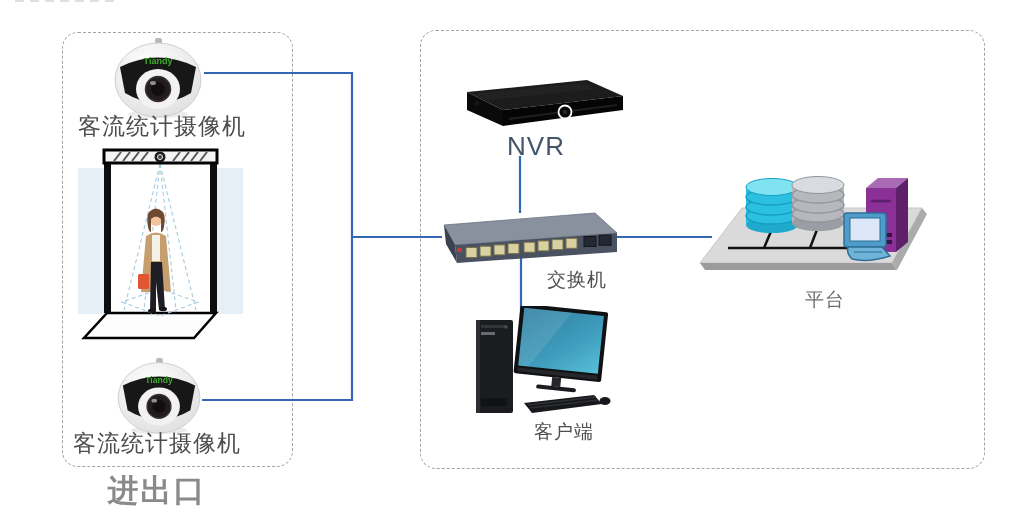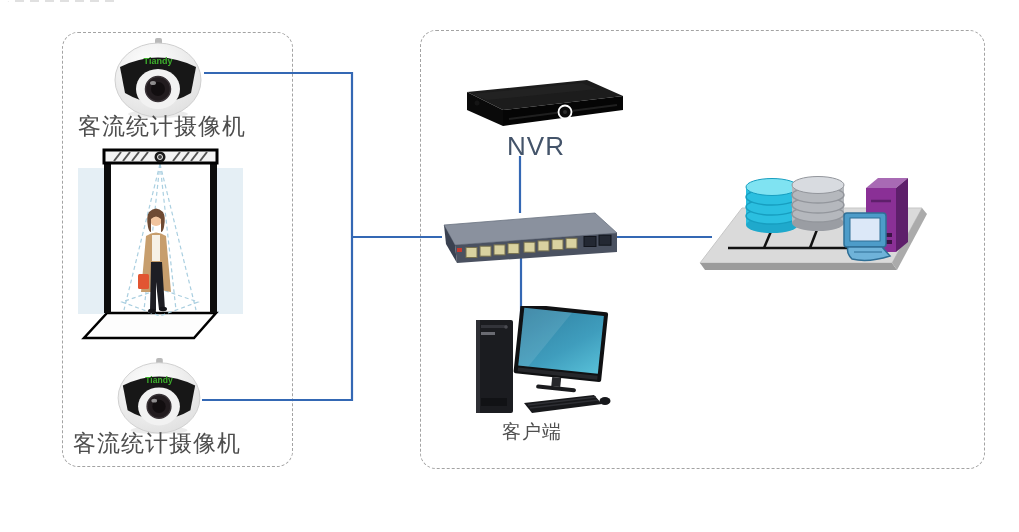--- a/index.html
+++ b/index.html
@@ -161,20 +161,21 @@
         <rect x="72" y="47.6" width="11" height="10" fill="#d9d2a0" stroke="#77714e" stroke-width="1"></rect>
         <rect x="88" y="46.2" width="11" height="10" fill="#d9d2a0" stroke="#77714e" stroke-width="1"></rect>
         <rect x="102" y="44.9" width="11" height="10" fill="#d9d2a0" stroke="#77714e" stroke-width="1"></rect>
         <rect x="116" y="43.6" width="11" height="10" fill="#d9d2a0" stroke="#77714e" stroke-width="1"></rect>
         <rect x="130" y="42.3" width="11" height="10" fill="#d9d2a0" stroke="#77714e" stroke-width="1"></rect>
         <rect x="148" y="40.5" width="12" height="10" fill="#232833" stroke="#11141c" stroke-width="1"></rect>
         <rect x="163" y="39.2" width="12" height="10" fill="#232833" stroke="#11141c" stroke-width="1"></rect>
       </g>
     </svg>
   </div>
+  <div class="lbl lbl-mid" style="left:447px;top:267px;width:260px;">交换机</div>
 
   <div class="device" style="left:698px;top:163px;">
     <svg width="292" height="118" viewBox="0 0 292 118">
 
       <polygon points="44,45 224,45 194,100 2,100" fill="#dadada" stroke="#c6c6c6" stroke-width="1"></polygon>
       <polygon points="2,100 194,100 199,107 7,107" fill="#9b9b9b"></polygon>
       <polygon points="224,45 229,51 199,107 194,100" fill="#ababab"></polygon>
 
       <g stroke="#111" stroke-width="2.5" fill="none">
         <line x1="30" y1="85" x2="172" y2="85"></line>
@@ -210,20 +211,21 @@
       </g>
 
       <g>
         <rect x="146" y="50" width="42" height="34" rx="3" fill="#4d9cc9" stroke="#2f6f96" stroke-width="1.5"></rect>
         <rect x="152" y="55" width="30" height="23" fill="#dce8f8" stroke="#2f6f96" stroke-width="1"></rect>
         <path d="M150,84 L184,84 L192,93 Q170,100 154,96 Q148,90 150,84 Z" fill="#6fb3d9" stroke="#2f6f96" stroke-width="1.5"></path>
         <line x1="156" y1="89" x2="184" y2="89" stroke="#2f6f96" stroke-width="1"></line>
       </g>
     </svg>
   </div>
+  <div class="lbl lbl-plat" style="left:740px;top:287px;width:170px;">平台</div>
 
   <div class="device" style="left:468px;top:306px;">
     <svg width="145" height="118" viewBox="0 0 145 118">
       <defs>
         <linearGradient id="scrG" x1="0" y1="0" x2="1" y2="1">
           <stop offset="0" stop-color="#2f7fa0"></stop>
             <stop offset="0.6" stop-color="#3f9dbd"></stop>
             <stop offset="1" stop-color="#58c0d8"></stop>
         </linearGradient>
       </defs>
@@ -247,16 +249,17 @@
       </g>
 
       <g>
         <polygon points="56,97 126,89 134,98 64,107" fill="#17181b"></polygon>
         <line x1="60" y1="99" x2="128" y2="91" stroke="#2e2f34" stroke-width="1.5"></line>
         <line x1="62" y1="102" x2="130" y2="94" stroke="#2e2f34" stroke-width="1.5"></line>
       </g>
       <ellipse cx="137" cy="95" rx="5.5" ry="4" fill="#17181b"></ellipse>
     </svg>
   </div>
-  <div class="lbl lbl-mid" style="left:452px;top:419px;width:160px;">客户端</div>
-
+  <div class="lbl lbl-mid" style="left:484px;top:419px;width:160px;">客户端</div>
+
+  <div class="zone-lbl" style="left:57px;top:470px;width:200px;">进出口</div>
 
 </div>
 
 </body></html>

